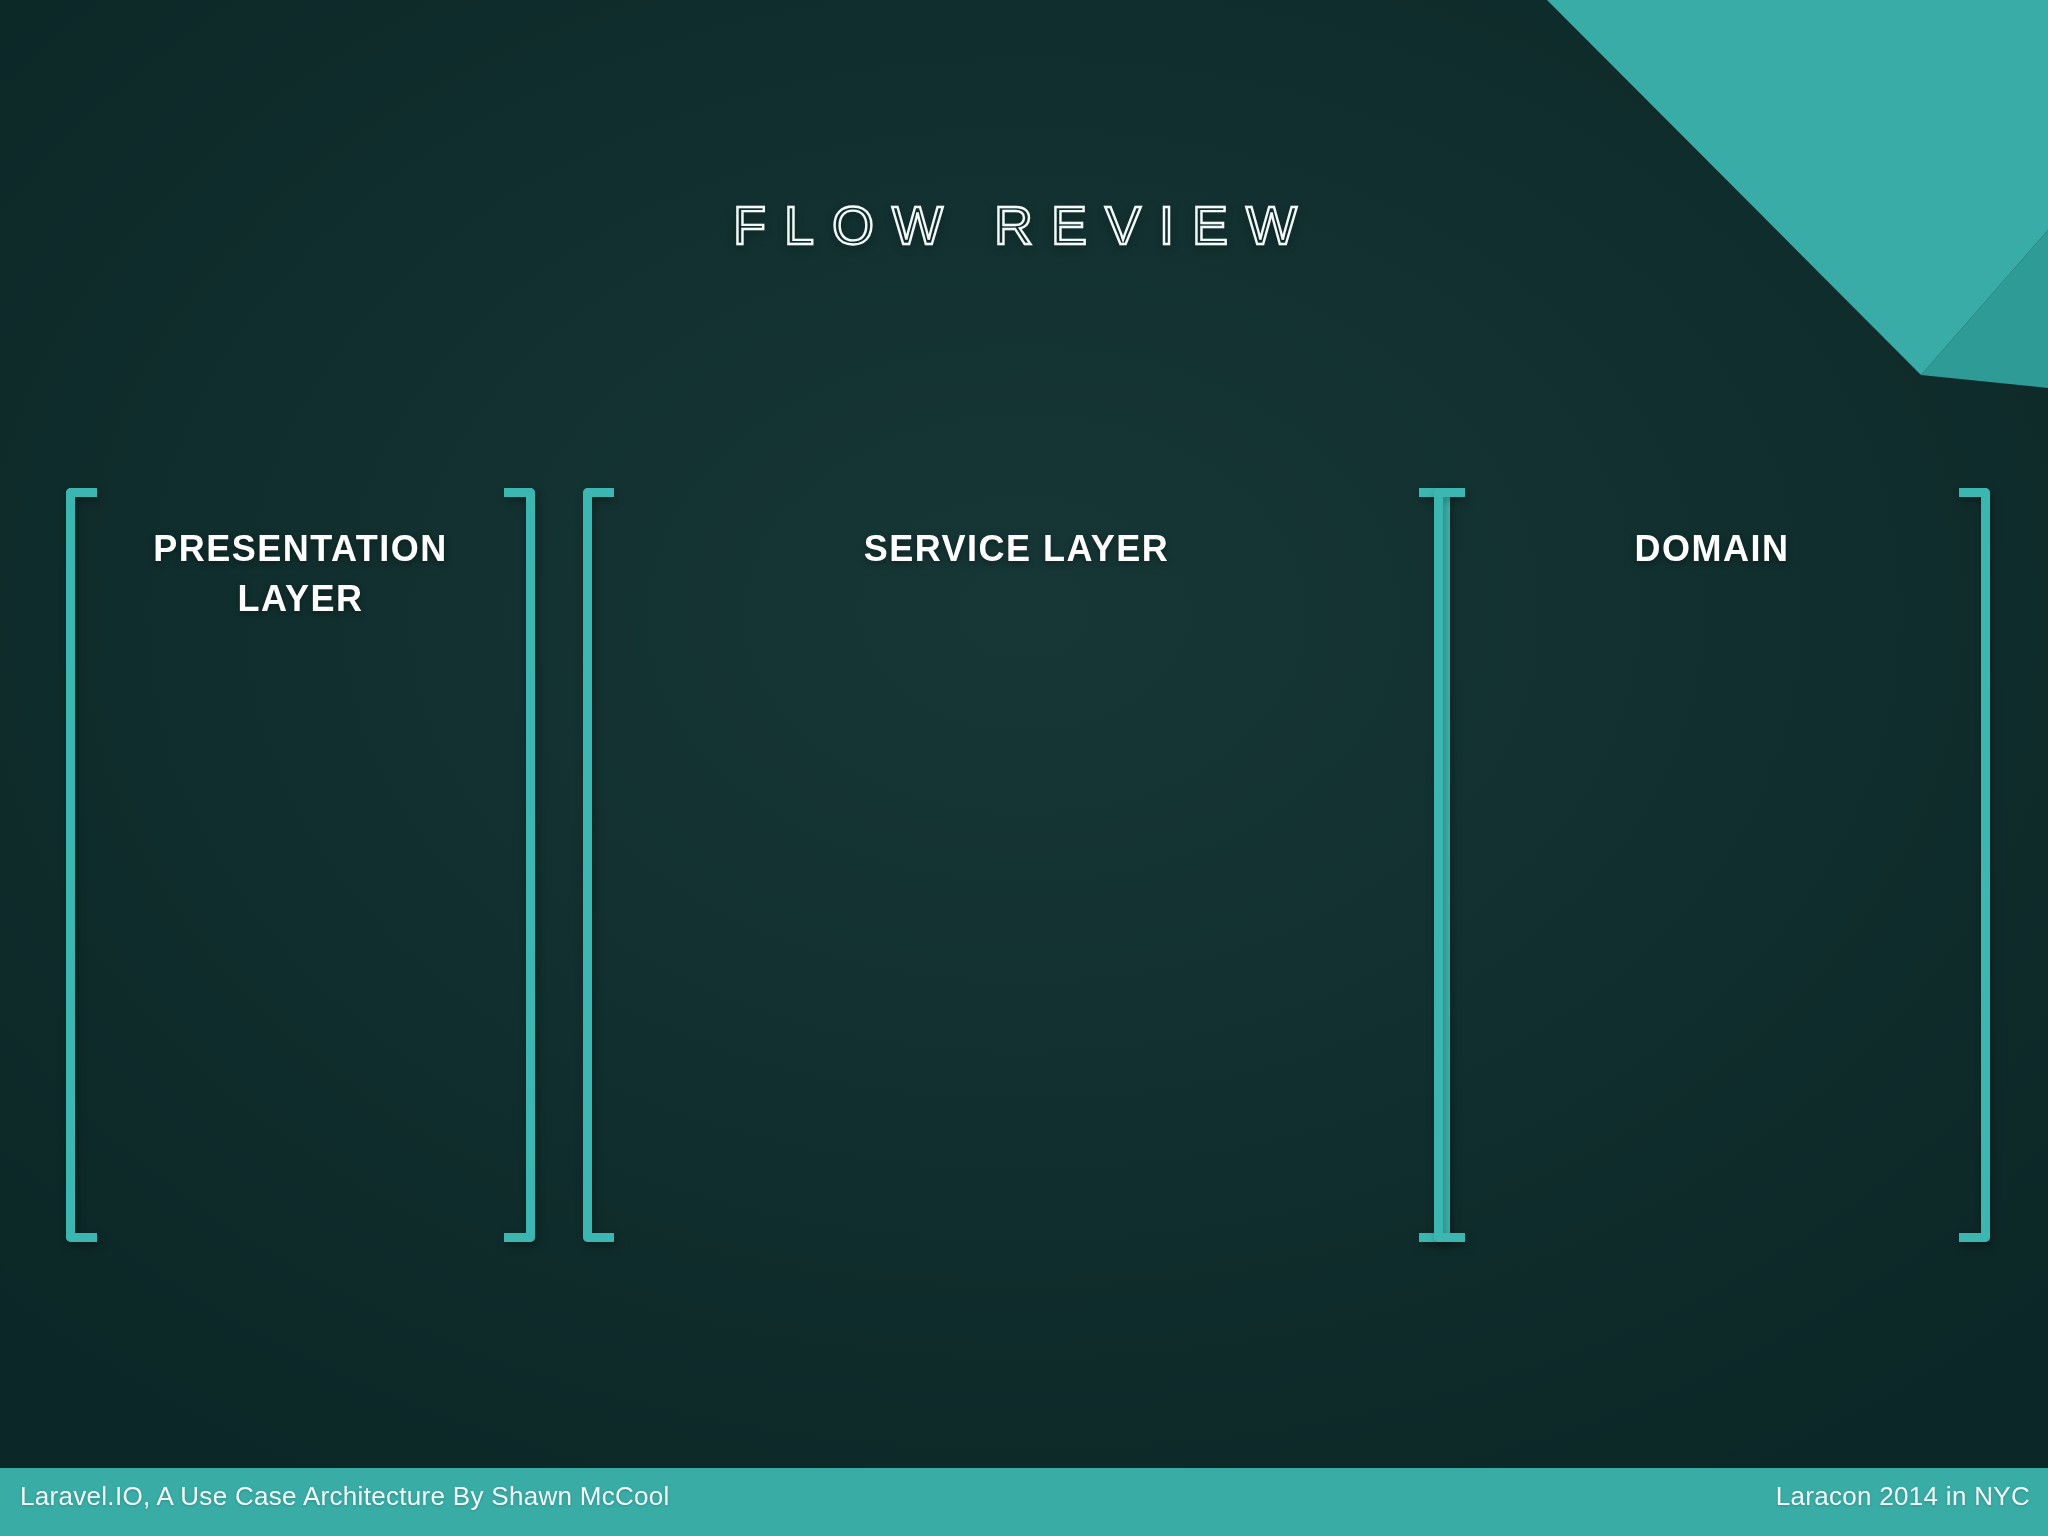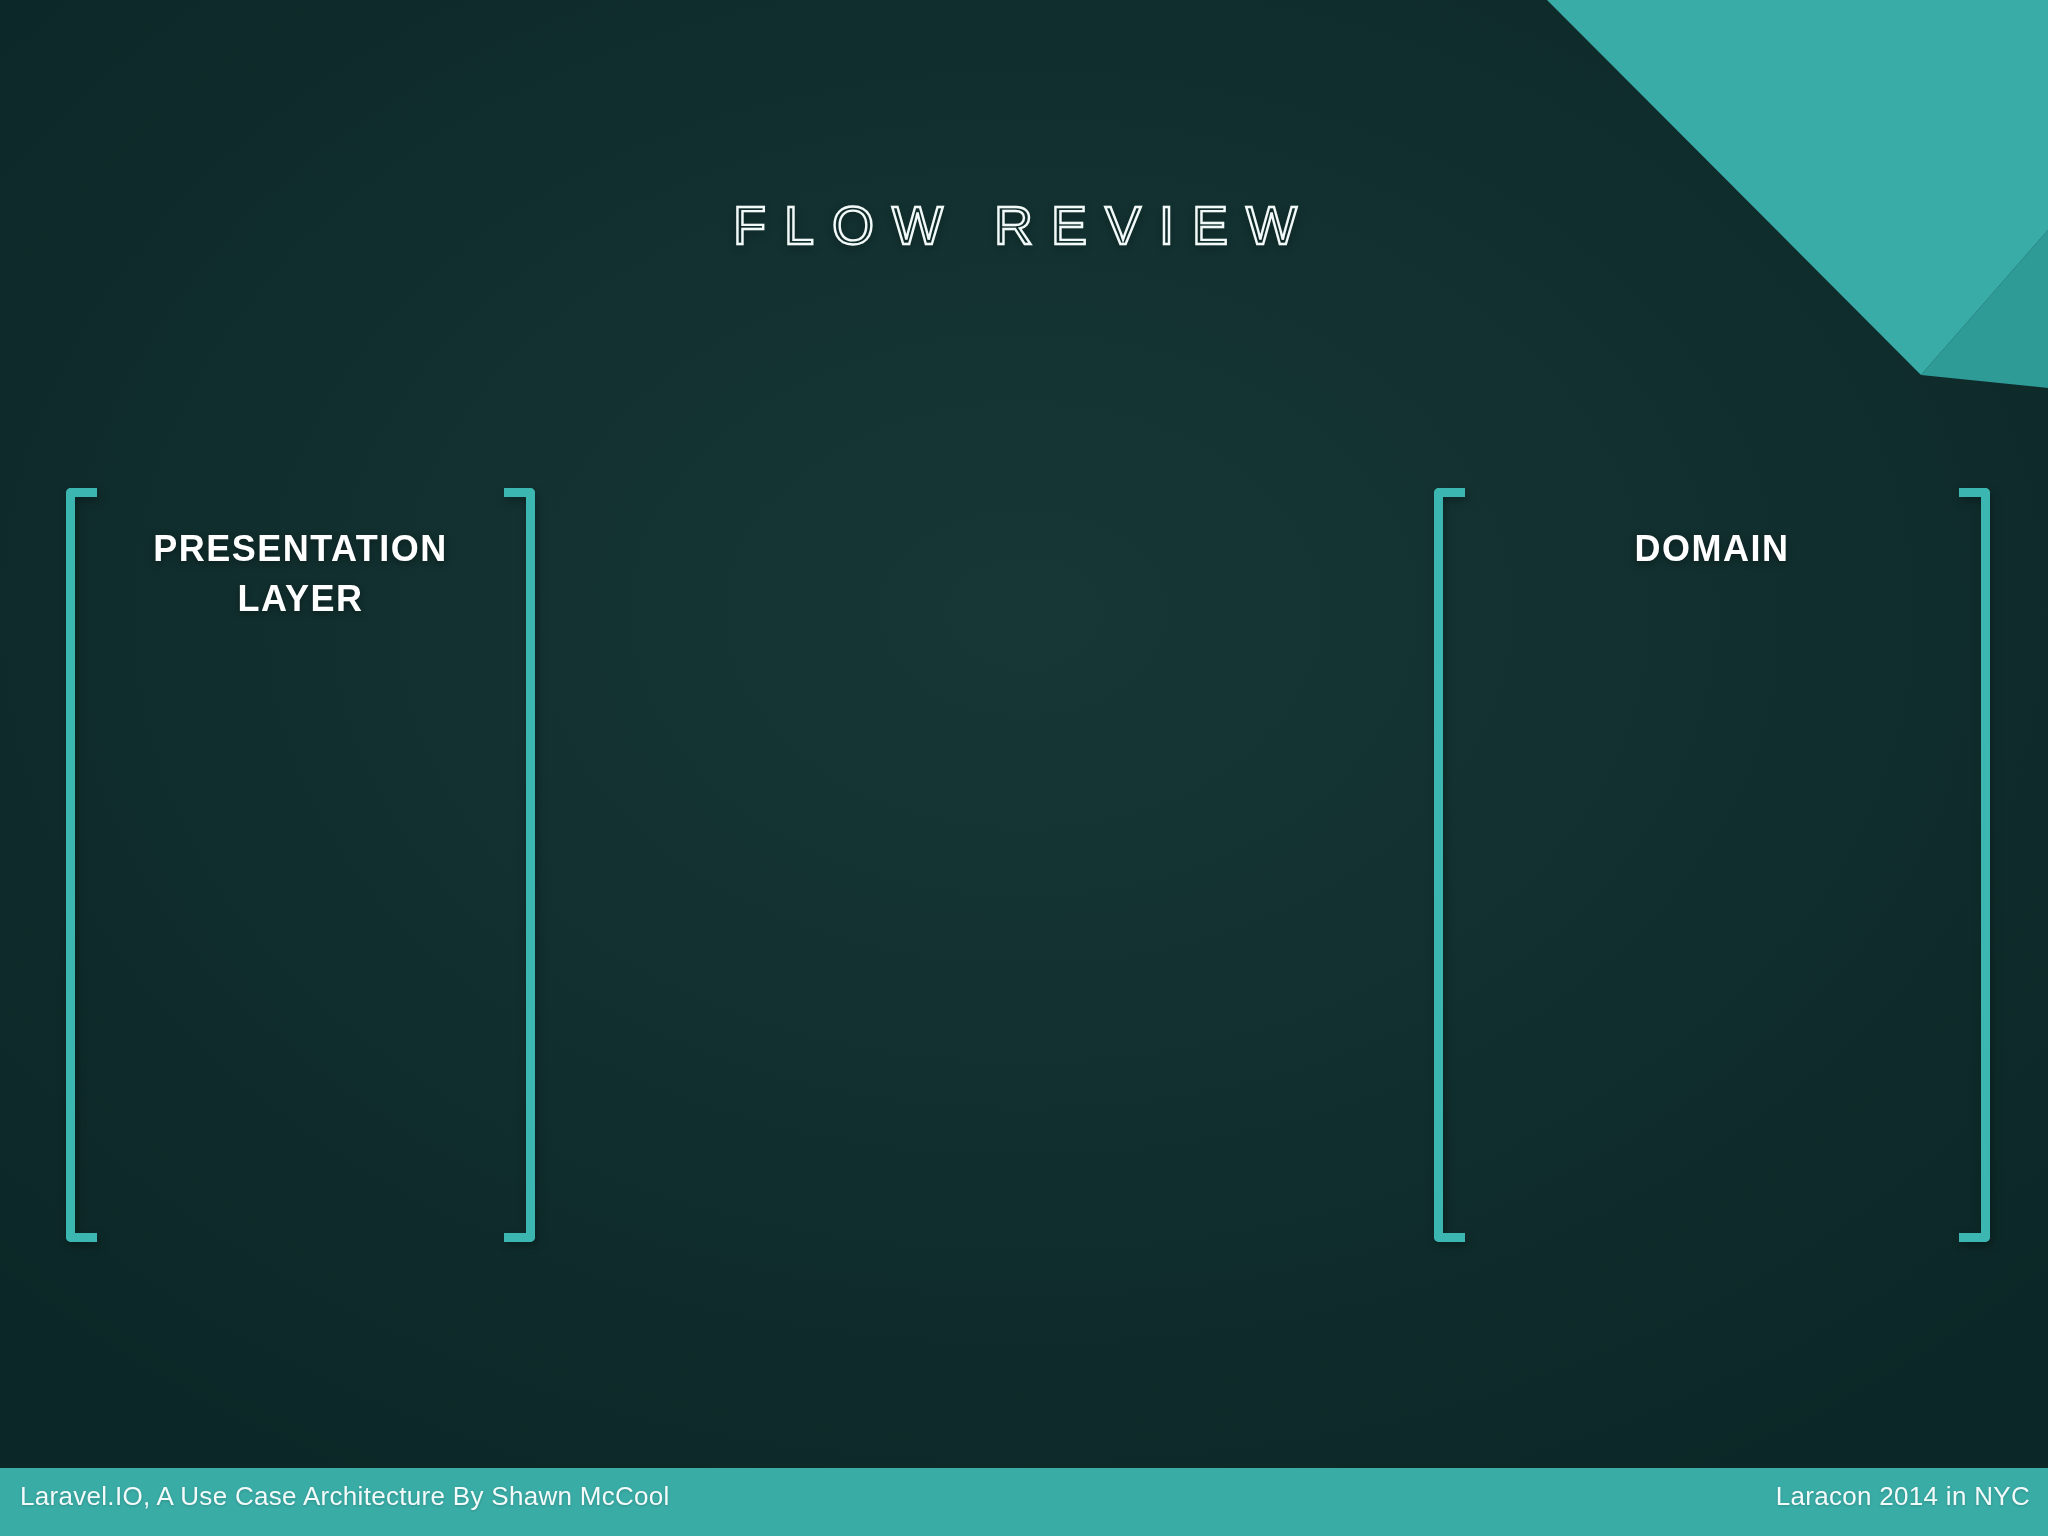--- a/index.html
+++ b/index.html
@@ -132,20 +132,25 @@
 
   <h1 class="title">FLOW REVIEW</h1>
 
   <div class="section section-presentation">
     <div class="bracket open"></div>
     <div class="bracket close"></div>
     <div class="section-label">PRESENTATION
 LAYER</div>
   </div>
 
+  <div class="section section-service">
+    <div class="bracket open"></div>
+    <div class="bracket close"></div>
+    <div class="section-label">SERVICE LAYER</div>
+  </div>
 
   <div class="section section-domain">
     <div class="bracket open"></div>
     <div class="bracket close"></div>
     <div class="section-label">DOMAIN</div>
   </div>
 
   <div class="footer">
     <span>Laravel.IO, A Use Case Architecture By Shawn McCool</span>
     <span>Laracon 2014 in NYC</span>

